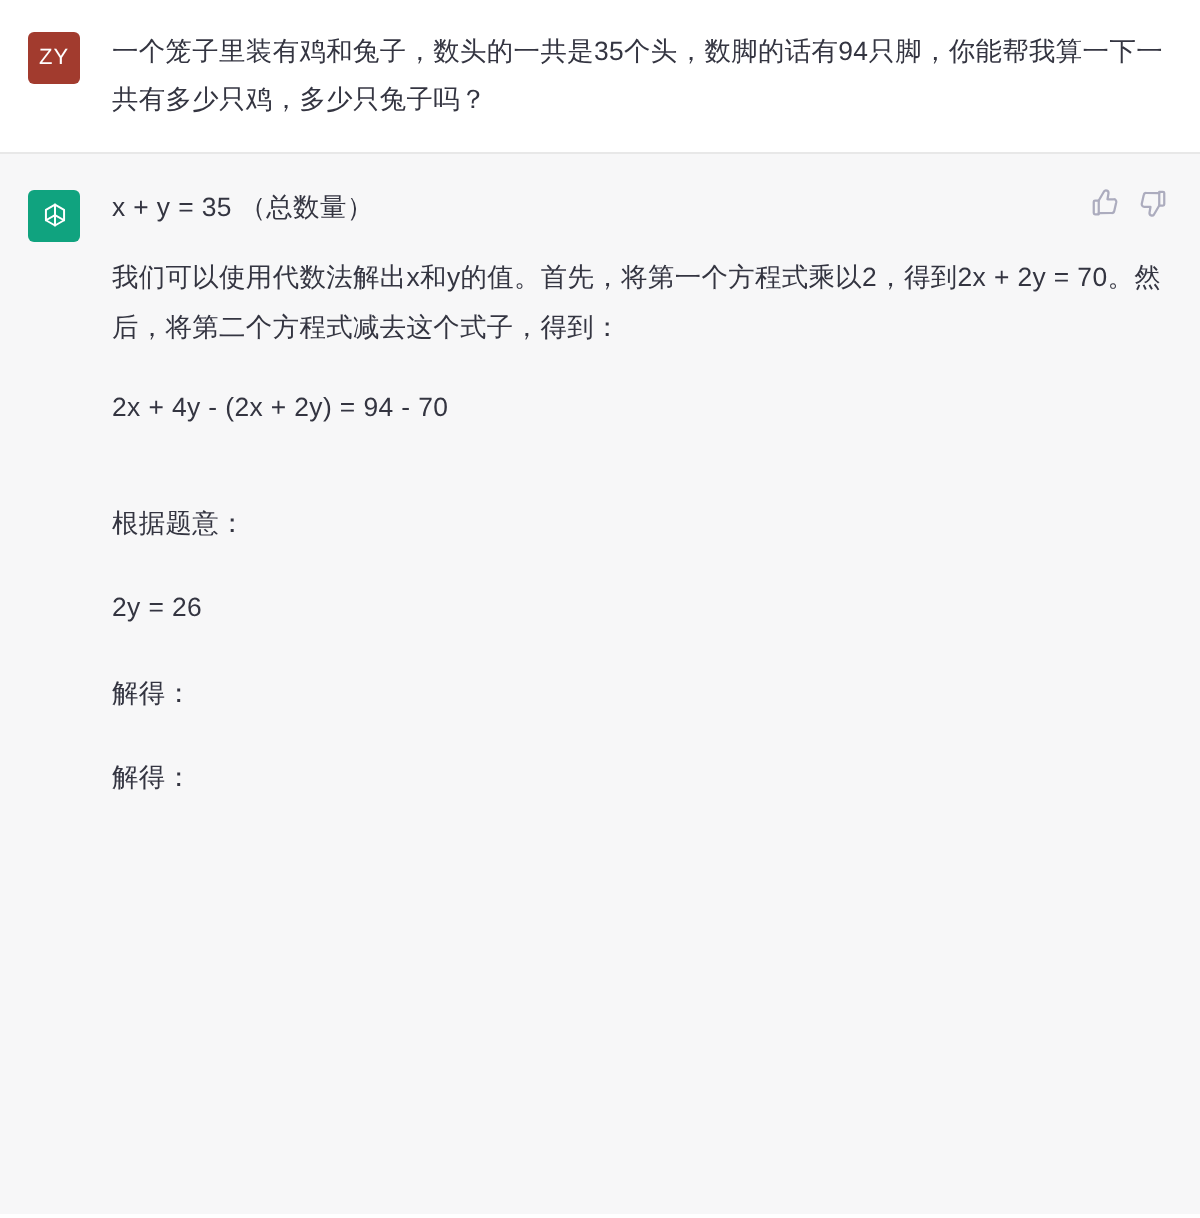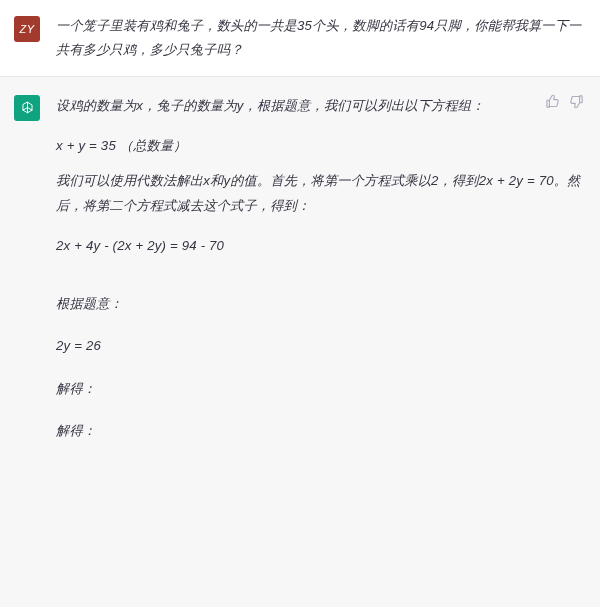--- a/index.html
+++ b/index.html
@@ -12,21 +12,20 @@
     background: #ffffff;
     font-family: "Liberation Sans", sans-serif;
     overflow: hidden;
     position: relative;
   }
   .chat {
     width: 600px;
     height: 609px;
     position: relative;
     background: #ffffff;
-    font-style: italic;
   }
 
   
   .turn-user {
     background: #ffffff;
     display: flex;
     padding: 14px 18px 14px 14px;
     box-sizing: border-box;
     border-bottom: 1px solid #e8e8e8;
   }
@@ -131,21 +130,20 @@
         <svg width="17" height="17" viewBox="0 0 24 24" fill="none" stroke="#ffffff" stroke-width="1.4" stroke-linecap="round" stroke-linejoin="round">
           <path d="M12 3.2 18.4 6.9v7.4L12 18l-6.4-3.7V6.9z"></path>
           <path d="M12 3.2v7.4l6.4 3.7"></path>
           <path d="M12 10.6 5.6 14.3"></path>
           <path d="M12 10.6V18"></path>
         </svg>
       </span>
     </div>
 
     <div class="msg-body">
-      <p class="a-line para">设鸡的数量为x，兔子的数量为y，根据题意，我们可以列出以下方程组：</p>
       <p class="a-line eq">x + y = 35 （总数量）</p>
       <p class="a-line para">我们可以使用代数法解出x和y的值。首先，将第一个方程式乘以2，得到2x + 2y = 70。然后，将第二个方程式减去这个式子，得到：</p>
       <p class="a-line" style="margin-bottom:37px;">2x + 4y - (2x + 2y) = 94 - 70</p>
       <p class="a-line" style="margin-bottom:21px;">根据题意：</p>
       <p class="a-line" style="margin-bottom:22px;">2y = 26</p>
       <p class="a-line" style="margin-bottom:21px;">解得：</p>
       <p class="a-line" style="margin-bottom:21px;">解得：</p>
 
     </div>
 

